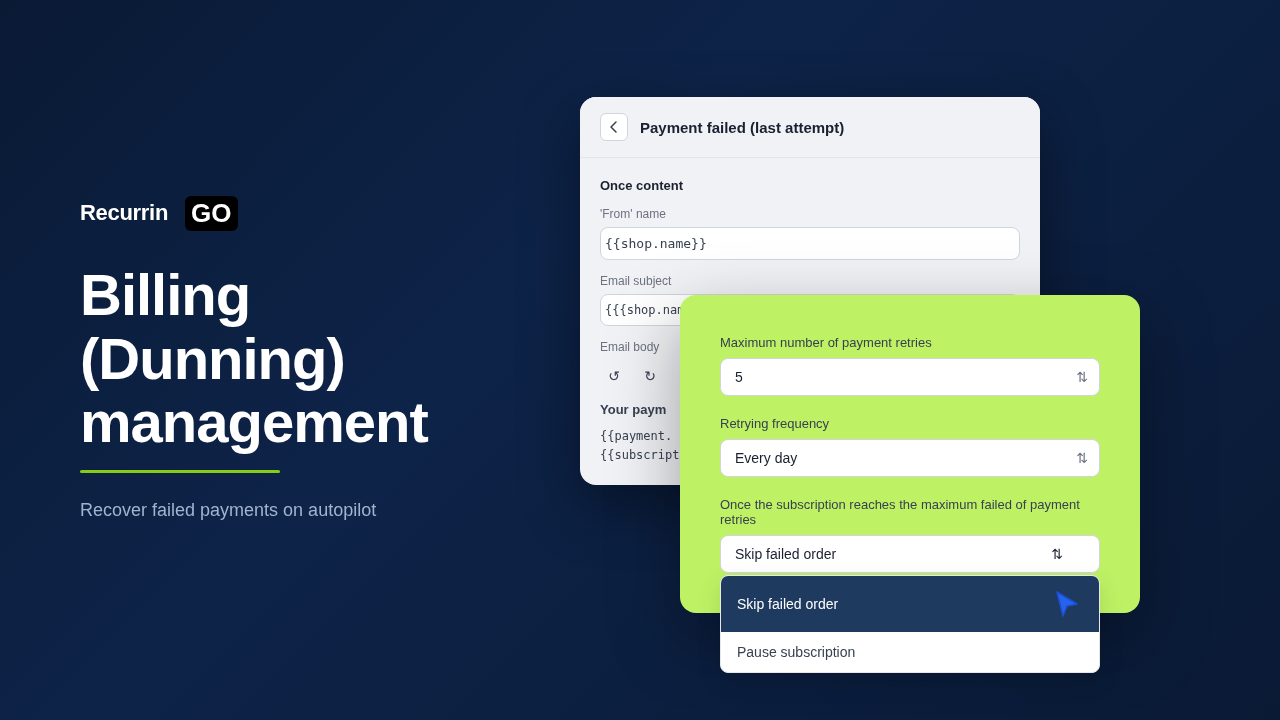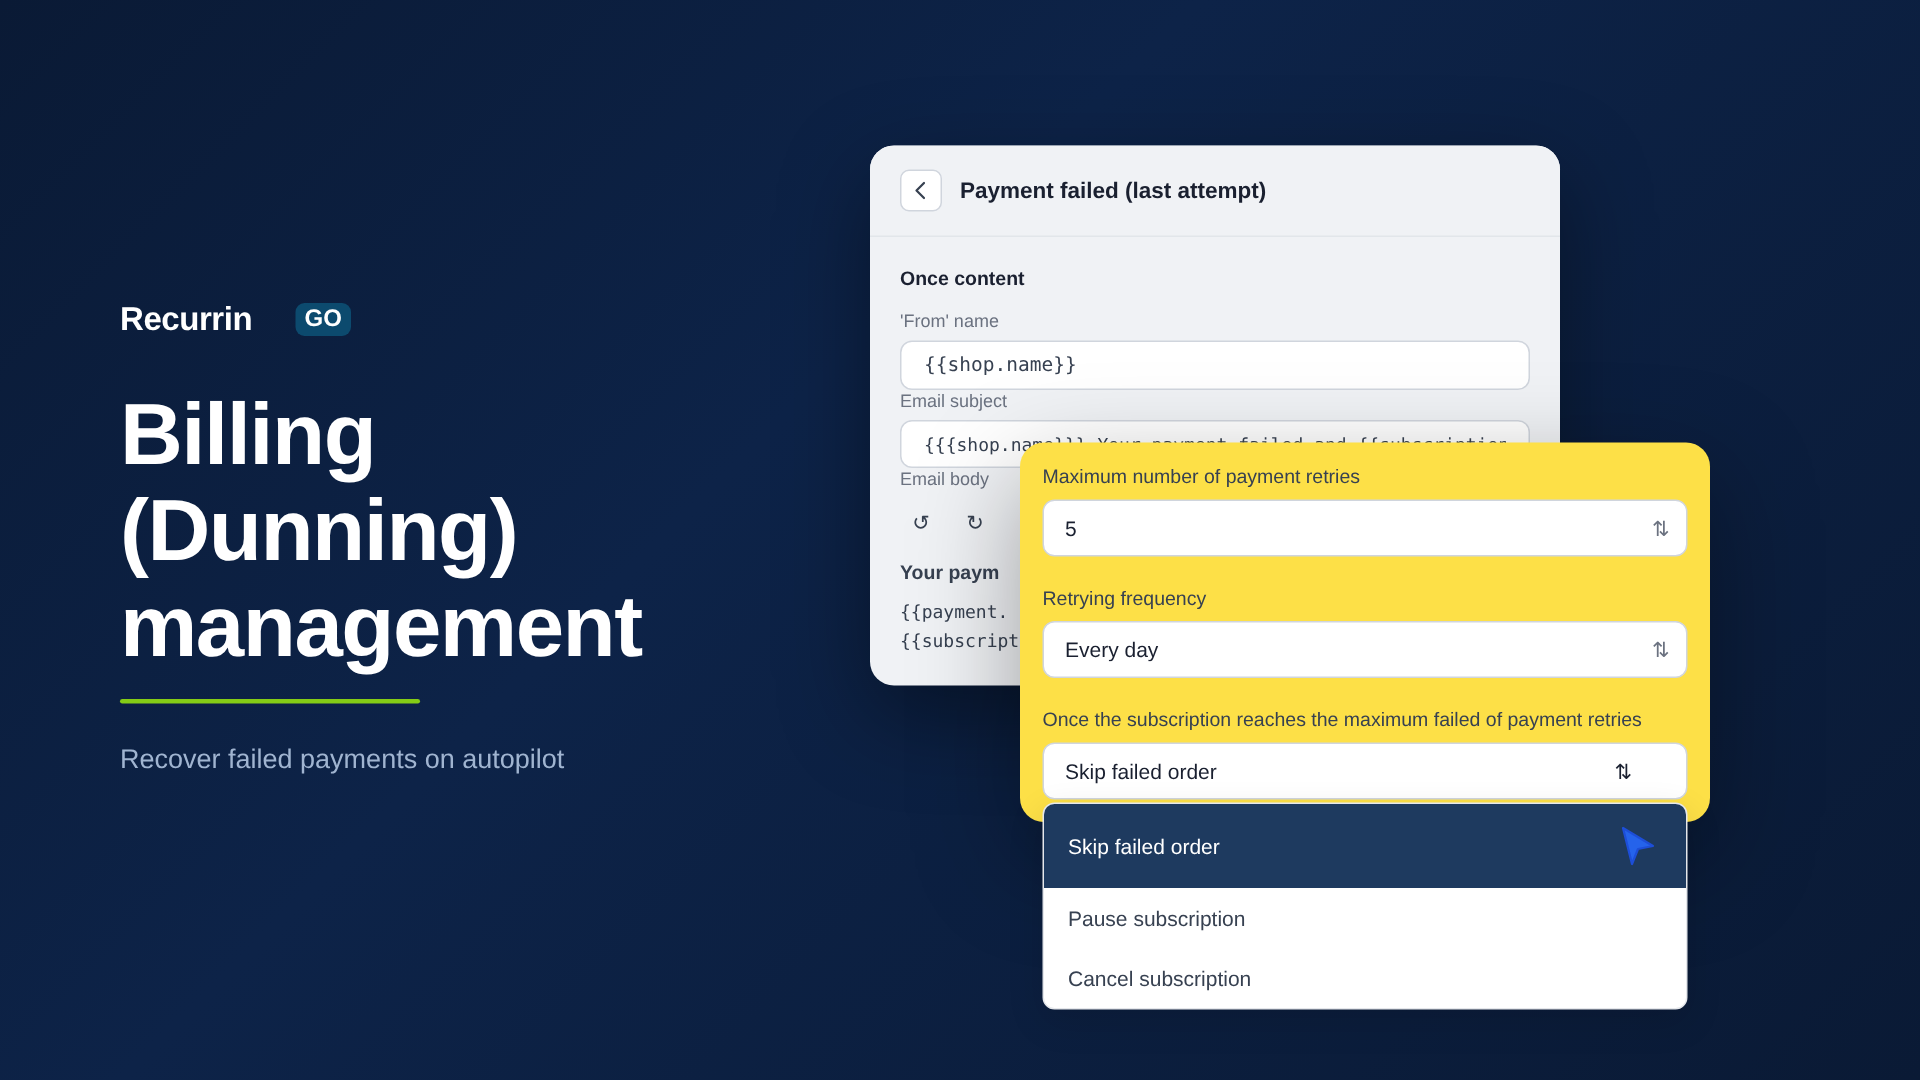--- a/index.html
+++ b/index.html
@@ -32,27 +32,27 @@
     }
 
     .logo-text {
       font-size: 22px;
       font-weight: 600;
       color: #ffffff;
       letter-spacing: -0.3px;
     }
 
     .logo-go {
-      background: #0c4a6e;
+      background: #000000;
       color: white;
-      font-size: 16px;
+      font-size: 26px;
       font-weight: 700;
       padding: 2px 6px;
       border-radius: 6px;
-      margin-left: 17px;
+      margin-left: 5px;
     }
 
     .main-title {
       font-size: 58px;
       font-weight: 800;
       color: #ffffff;
       line-height: 1.1;
       letter-spacing: -1px;
     }
 
@@ -133,26 +133,27 @@
     }
 
     .field-label {
       font-size: 12px;
       color: #6b7280;
       margin-bottom: 6px;
     }
 
     .text-input {
       width: 100%;
-      padding: 8px 15px;
+      padding: 8px 4px;
       border: 1px solid #d0d5dd;
       border-radius: 8px;
       font-size: 13px;
       color: #374151;
       background: white;
+      margin-bottom: 14px;
     }
 
     .email-body-label {
       font-size: 12px;
       color: #6b7280;
       margin-bottom: 8px;
     }
 
     .email-toolbar {
       display: flex;
@@ -187,24 +188,24 @@
       font-size: 12px;
       color: #374151;
     }
 
     
     .settings-card {
       position: absolute;
       top: 295px;
       left: 120px;
       width: 460px;
-      background: #fde047;
+      background: #bef264;
       border-radius: 16px;
       box-shadow: 0 24px 70px rgba(0,0,0,0.35);
-      padding: 15px;
+      padding: 40px;
       z-index: 10;
     }
 
     .settings-field-label {
       font-size: 13px;
       color: #374151;
       margin-bottom: 8px;
     }
 
     .select-wrapper {
@@ -346,20 +347,17 @@
         <div class="dropdown-item active">
           <span>Skip failed order</span>
 
           <svg class="blue-cursor" width="32" height="32" viewBox="0 0 32 32" fill="none">
             <path d="M6 4L26 16L16 18L12 28L6 4Z" fill="#2563eb" stroke="#1d4ed8" stroke-width="1.5" stroke-linejoin="round"></path>
           </svg>
         </div>
         <div class="dropdown-item">
           <span>Pause subscription</span>
         </div>
-        <div class="dropdown-item">
-          <span>Cancel subscription</span>
-        </div>
       </div>
     </div>
   </div>
 
 </div>
 
 </body></html>

